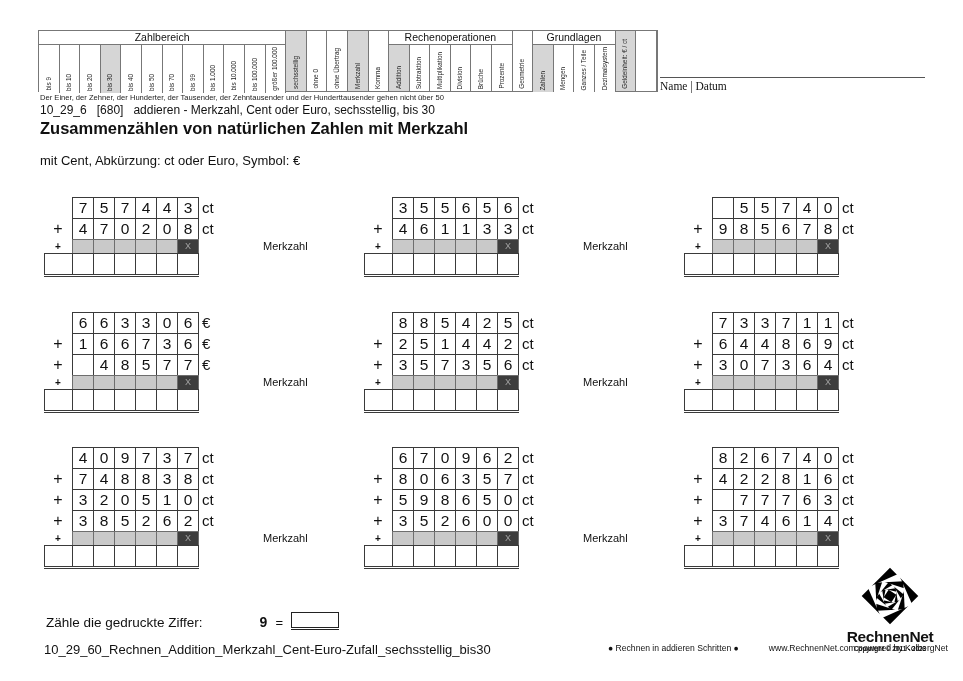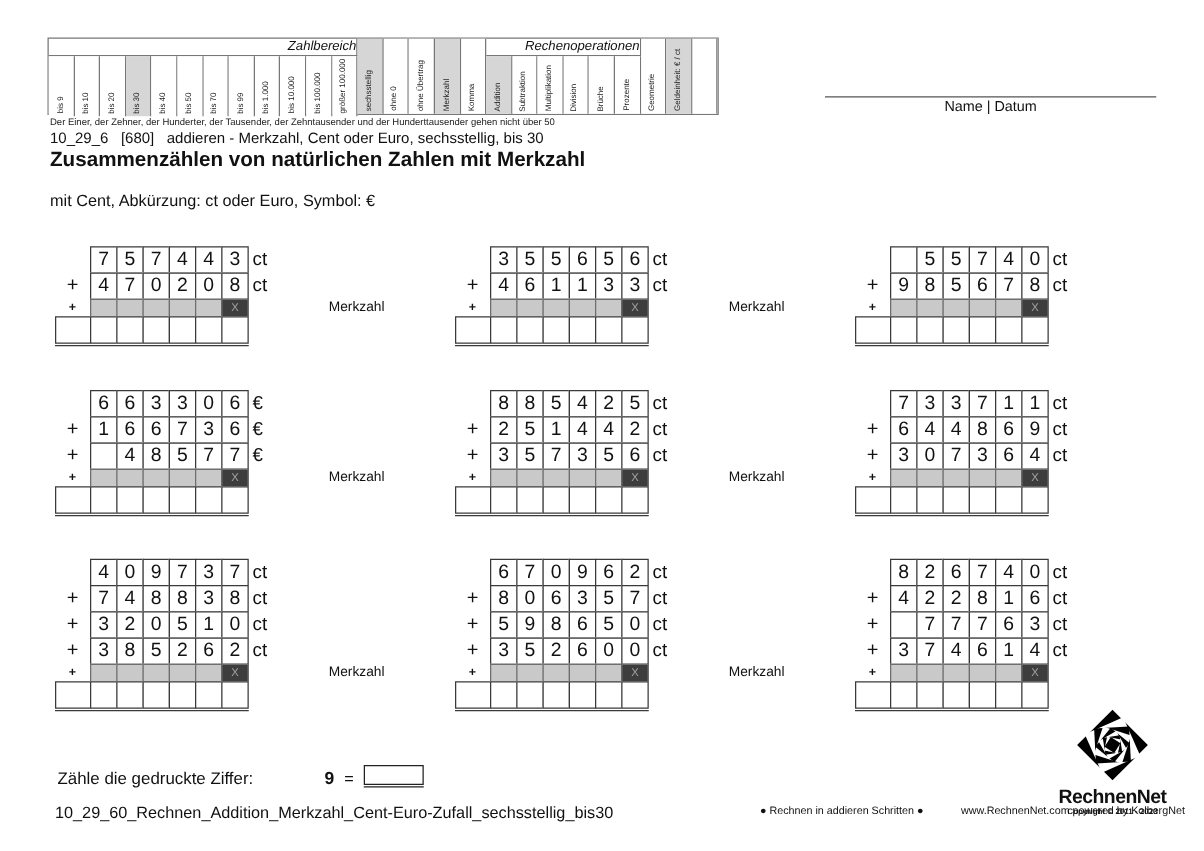--- a/index.html
+++ b/index.html
@@ -3,37 +3,37 @@
 <meta charset="utf-8">
 <style>
   html,body{margin:0;padding:0;background:#fff;}
   #page{position:relative;width:963px;height:681px;background:#fff;overflow:hidden;
         font-family:"Liberation Sans",sans-serif;color:#111;}
 
   
   .hmatrix{position:absolute;left:38px;top:30px;height:60px;display:flex;
            border:1px solid #777;background:#fff;}
   .hgroup{display:flex;flex-direction:column;height:60px;}
-  .hgroup-title{height:13px;line-height:13px;font-size:10.5px;text-align:right;
-                border-bottom:1px solid #777;border-right:1px solid #777;white-space:nowrap;font-style:italic;}
+  .hgroup-title{height:13px;line-height:13px;font-size:10.5px;text-align:center;
+                border-bottom:1px solid #777;border-right:1px solid #777;white-space:nowrap;}
   .hgroup-cols{display:flex;flex:1;}
   .hcol{width:20.6px;box-sizing:border-box;border-right:1px solid #777;display:flex;
         justify-content:center;align-items:flex-end;overflow:hidden;background:#fff;}
   .hcol.single{height:60px;}
   .hcol.shaded{background:#d6d6d6;}
   .vtext{writing-mode:vertical-rl;transform:rotate(180deg);font-size:6.4px;color:#222;
          line-height:1;padding:2px 0 2px 0;white-space:nowrap;}
 
   .constraint-note{position:absolute;left:40px;top:93px;font-size:7.6px;color:#222;}
   .meta-line{position:absolute;left:40px;top:103px;font-size:12px;white-space:pre;}
   .page-title{position:absolute;left:40px;top:119px;font-size:16.5px;font-weight:bold;}
   .page-subtitle{position:absolute;left:40px;top:153px;font-size:13px;}
 
   .name-line{position:absolute;left:660px;top:77px;width:265px;border-top:1px solid #555;}
-  .name-datum{position:absolute;left:660px;top:80px;width:265px;text-align:center;font-size:11.5px;}
+  .name-datum{position:absolute;left:660px;top:80px;width:265px;text-align:left;font-size:11.5px;font-family:Liberation Serif, serif;}
 
   
   .problems{position:absolute;left:44px;top:197px;display:grid;
             grid-template-columns:320px 320px 280px;grid-template-rows:115px 135px auto;
             align-items:start;justify-items:start;}
   .problem{position:relative;}
   .prow{display:flex;height:22px;}
   .prow + .prow{margin-top:-1px;}
   .plus-cell{width:28px;text-align:center;font-size:16px;line-height:22px;}
   .digits{display:flex;}
@@ -153,20 +153,38 @@
           <div class="hcol grouped">
             <span class="vtext">Brüche</span>
           </div>
           <div class="hcol grouped">
             <span class="vtext">Prozente</span>
           </div>
         </div>
     </div>
     <div class="hcol single">
       <span class="vtext">Geometrie</span>
+    </div>
+    <div class="hgroup">
+      <div class="hgroup-title">Grundlagen</div>
+      <div class="hgroup-cols">
+
+      <div class="hcol grouped shaded">
+            <span class="vtext">Zahlen</span>
+          </div>
+          <div class="hcol grouped">
+            <span class="vtext">Mengen</span>
+          </div>
+          <div class="hcol grouped">
+            <span class="vtext">Ganzes / Teile</span>
+          </div>
+          <div class="hcol grouped">
+            <span class="vtext">Dezimalsystem</span>
+          </div>
+        </div>
     </div>
     <div class="hcol single shaded">
       <span class="vtext">Geldeinheit: € / ct</span>
     </div>
     <div class="hcol single">
       <span class="vtext"></span>
     </div>
   </div>
 
   <div class="constraint-note">Der Einer, der Zehner, der Hunderter, der Tausender, der Zehntausender und der Hunderttausender gehen nicht über 50</div>

